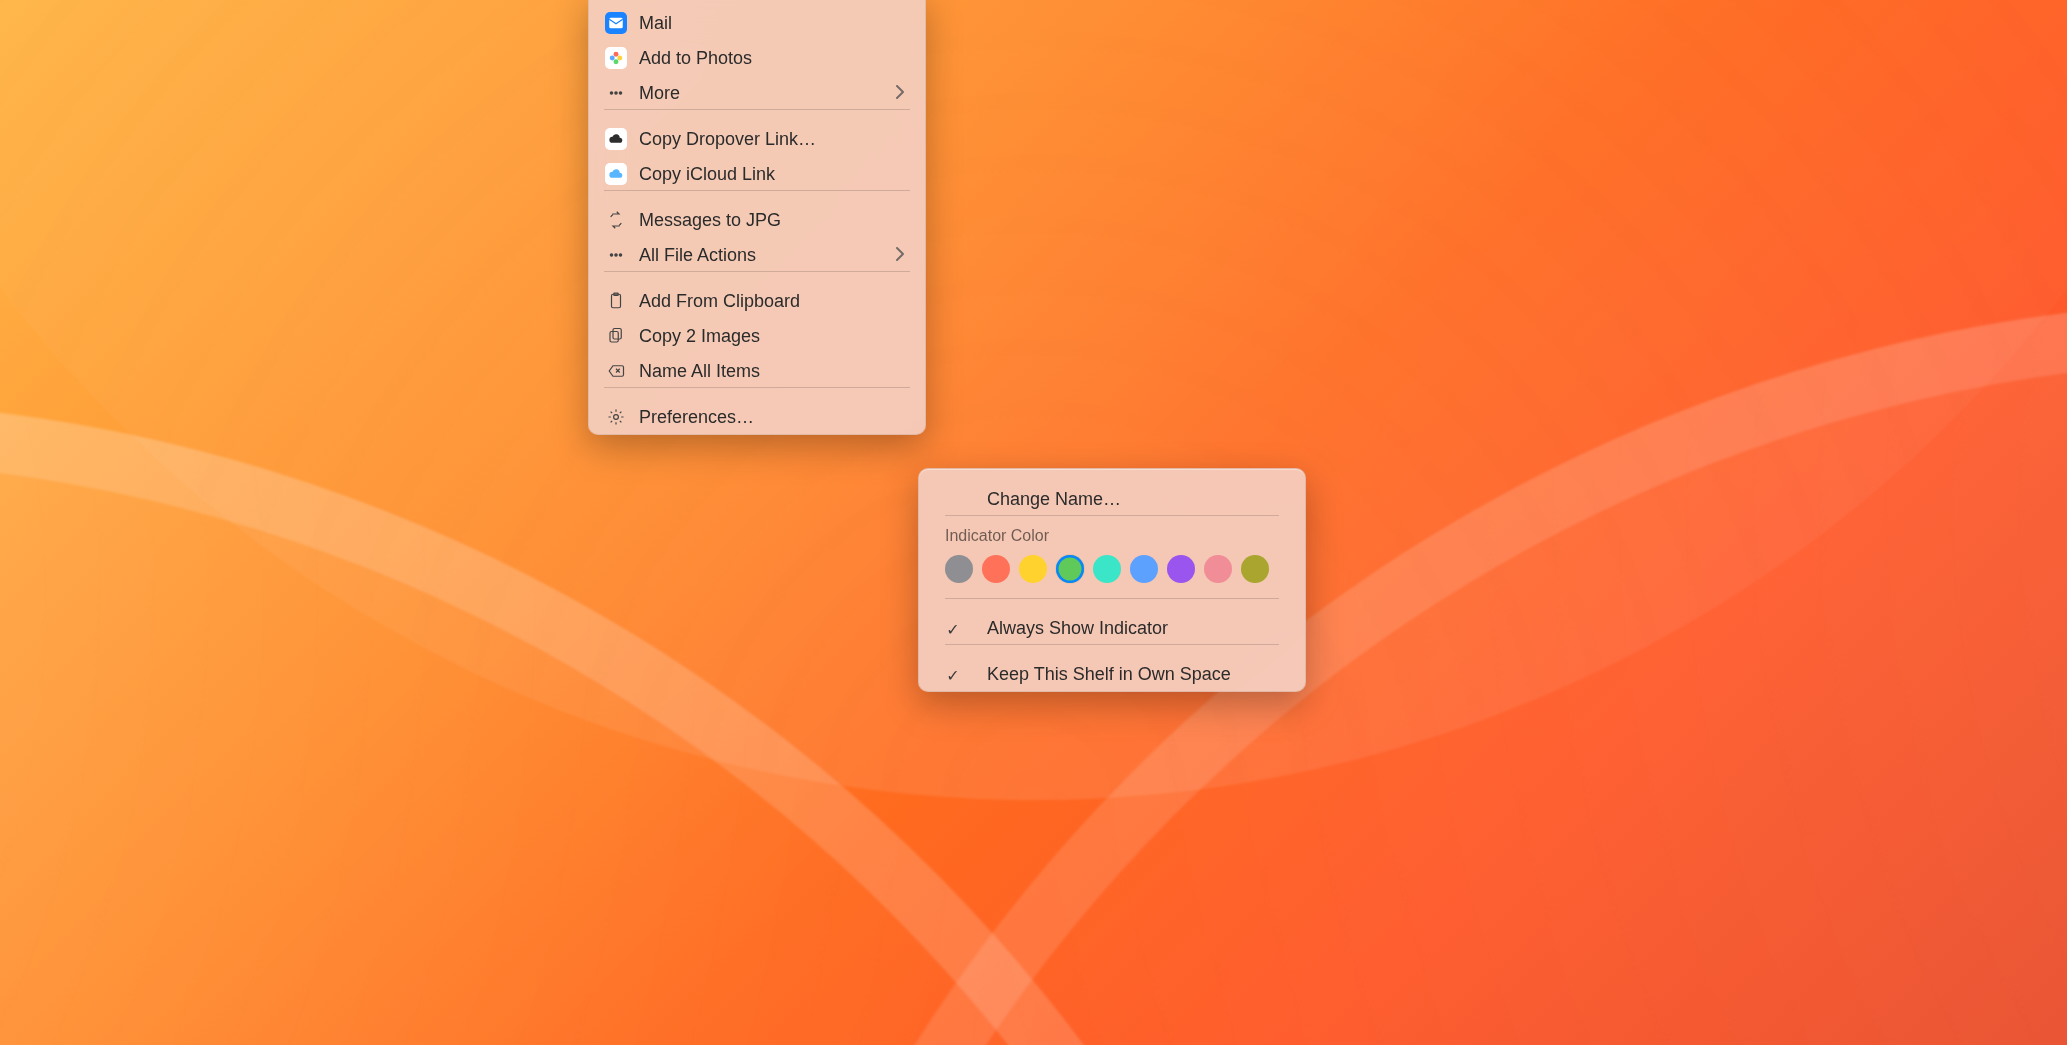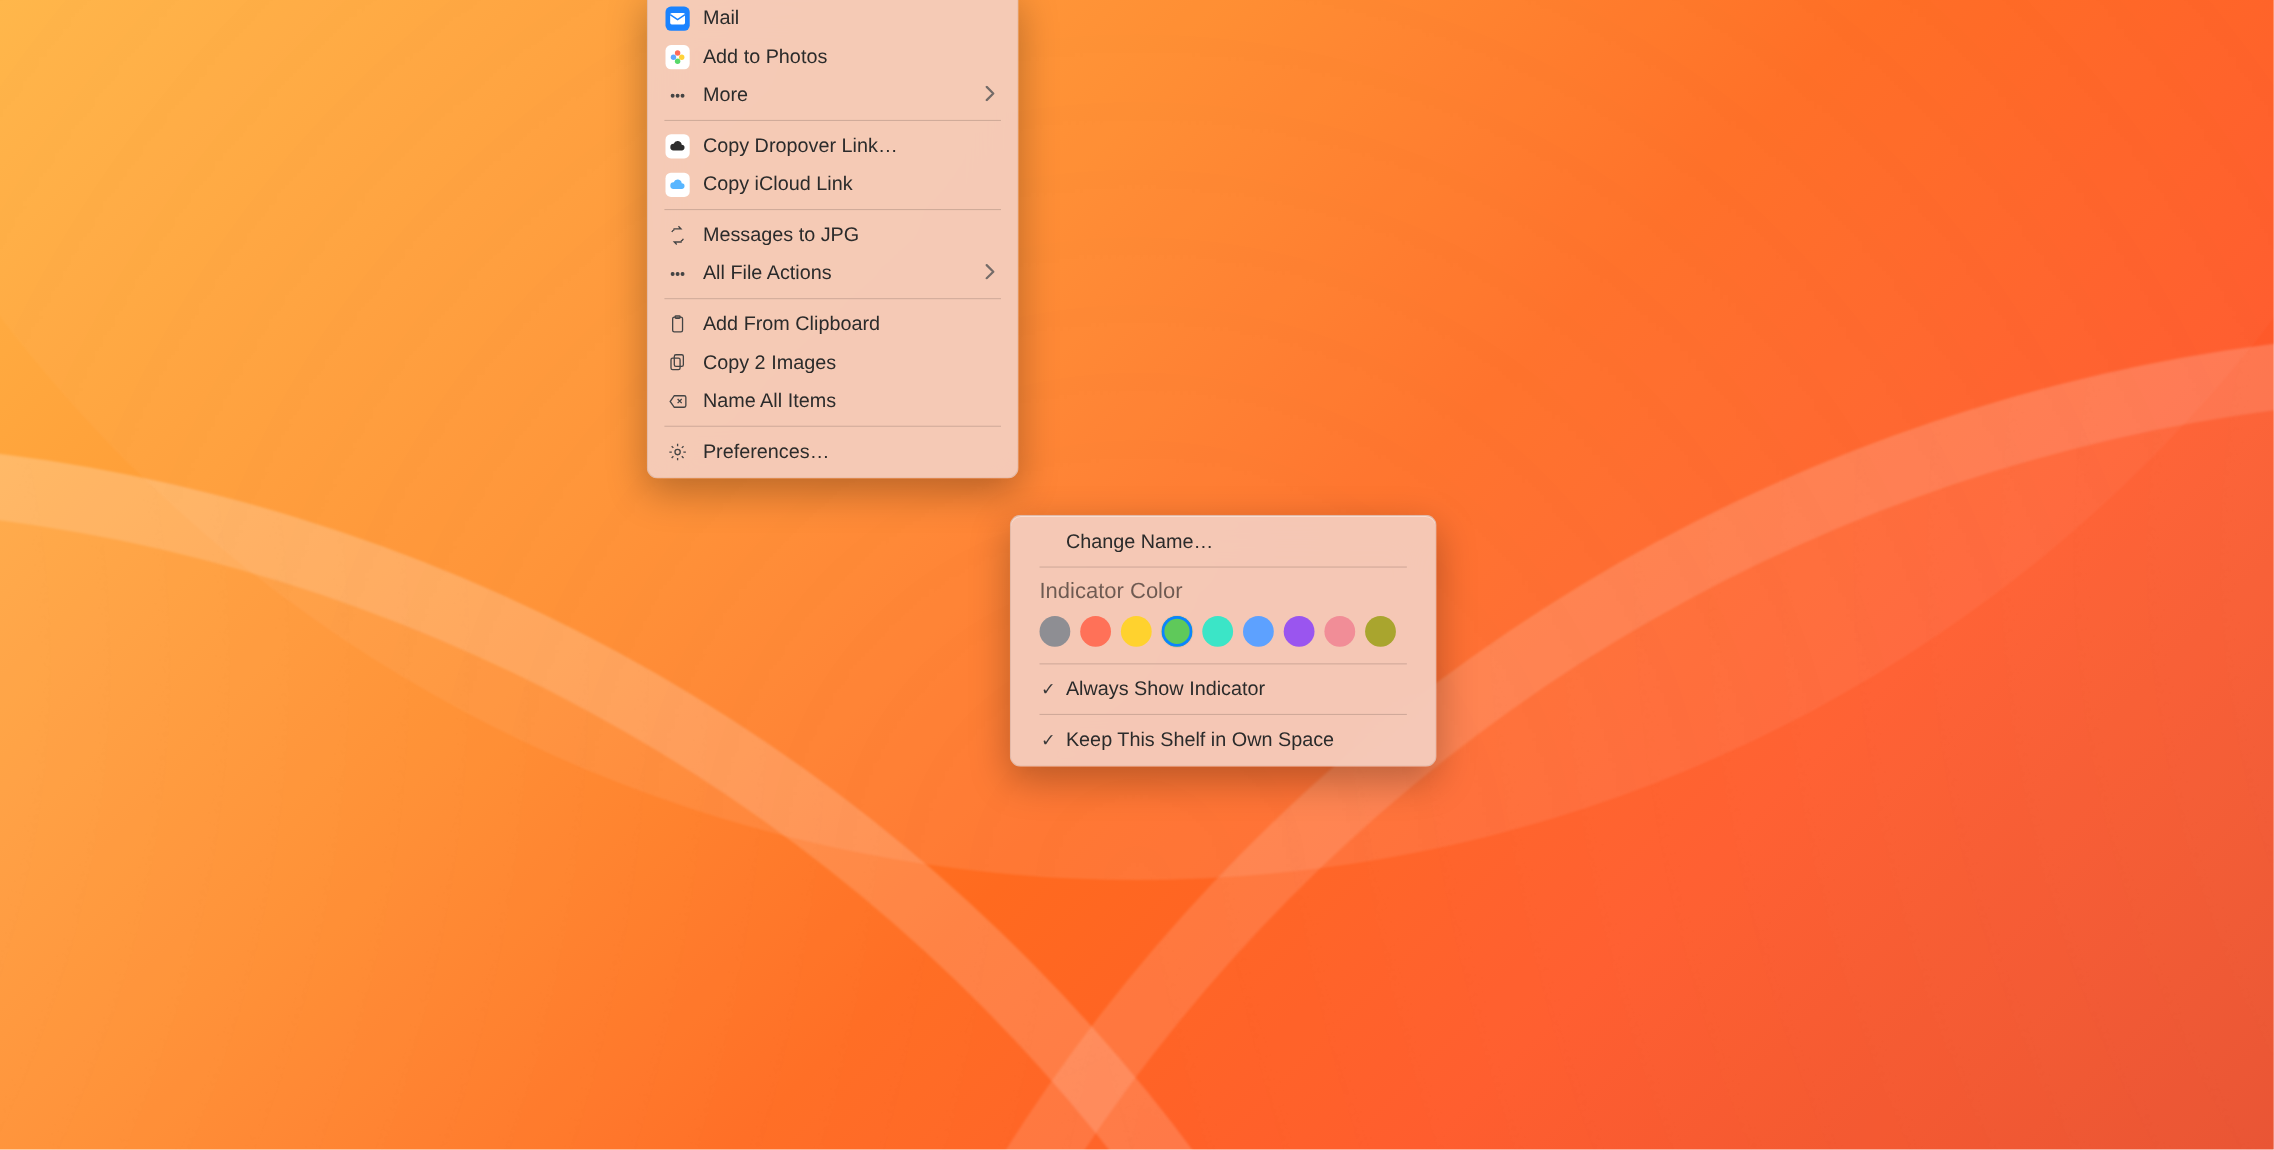--- a/index.html
+++ b/index.html
@@ -51,21 +51,21 @@
     width: 388px;
     background: rgba(244,206,192,0.92);
     border: 1px solid rgba(0,0,0,0.08);
     border-radius: 10px;
     box-shadow: 0 12px 36px rgba(0,0,0,0.28), 0 1px 0 rgba(255,255,255,0.4) inset;
     padding: 6px;
     backdrop-filter: blur(20px);
   }
   .menu-item {
     display: flex;
-    align-items: center;
+    align-items: flex-end;
     gap: 12px;
     height: 35px;
     padding: 0 14px 0 10px;
     border-radius: 6px;
     font-size: 18px;
     color: #2b2b2b;
     cursor: default;
   }
   .menu-item.selected {
     background: #0a66ff;
@@ -89,40 +89,40 @@
   .ic.app-photos  { background:#fff; }
   .ic.app-cloud-d { background:#fff; }
   .ic.app-cloud-i { background:#fff; }
   .ic.outline { color:#444; }
   .ic.outline svg { stroke:#444; fill:none; stroke-width:1.6; }
   .ic.shelf-ic { background:transparent; }
   .ic.shelf-ic svg { stroke:#fff; fill:none; stroke-width:1.6; }
 
   .submenu .menu-item { padding: 0 20px; }
   .submenu-heading {
-    font-size: 20px;
+    font-size: 16px;
     color: rgba(0,0,0,0.55);
     padding: 6px 20px 4px 20px;
   }
   .palette {
     display: flex;
     gap: 9px;
     padding: 6px 20px 10px 20px;
   }
   .swatch {
     width: 28px; height: 28px;
     border-radius: 50%;
     cursor: default;
   }
   .swatch.sel { box-shadow: 0 0 0 2.5px #0a84ff inset, 0 0 0 1px rgba(0,0,0,0.05); }
   .check {
     width: 16px; flex: 0 0 16px; color:#3a3a3a; font-size: 16px; text-align: center;
   }
   .submenu .menu-item { gap: 6px; }
-  .submenu .menu-item .label { margin-left: 2px; }
+  .submenu .menu-item .label { margin-left: 20px; }
 </style>
 </head>
 <body>
 
 <div class="wallpaper">
   <div class="wave a"></div>
   <div class="wave b"></div>
   <div class="wave c"></div>
 </div>
 

